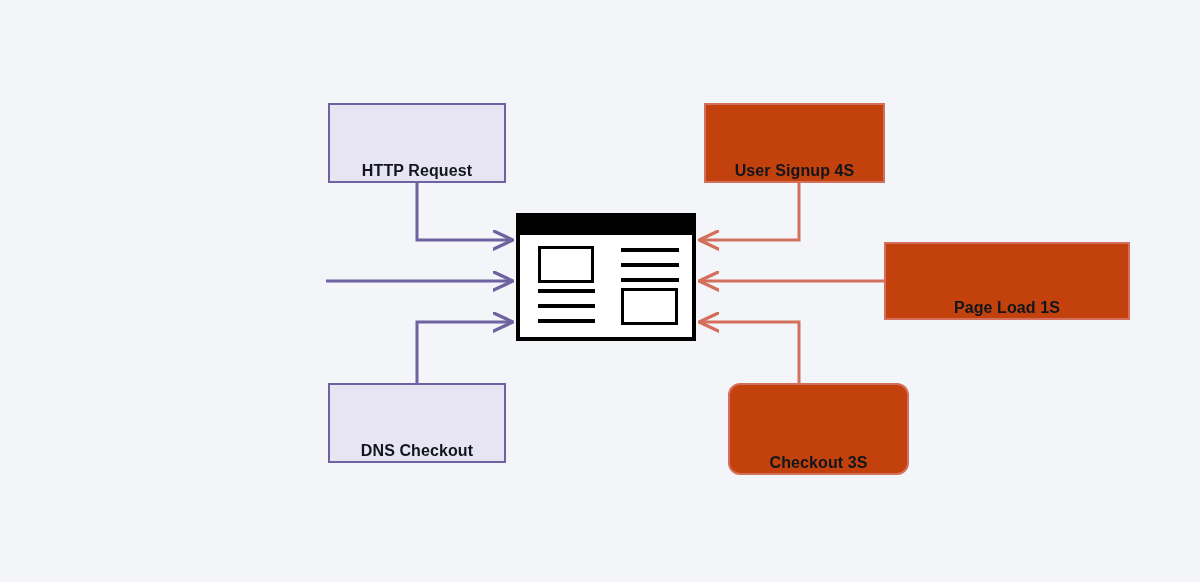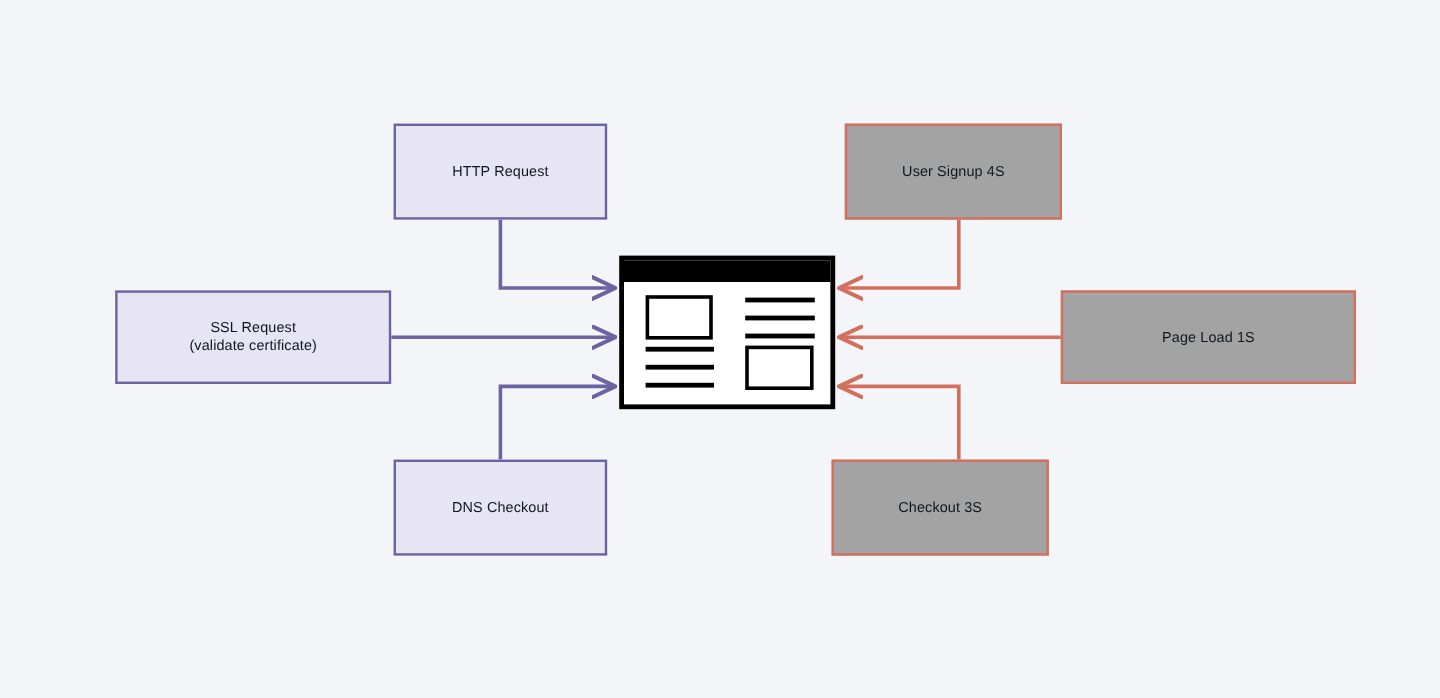--- a/index.html
+++ b/index.html
@@ -22,52 +22,52 @@
     position: absolute;
     left: 0;
     top: 0;
     width: 1200px;
     height: 582px;
   }
   .node-box {
     position: absolute;
     box-sizing: border-box;
     display: flex;
-    align-items: center;
+    align-items: flex-end;
     justify-content: center;
     text-align: center;
-    font-weight: normal;
-    font-size: 12px;
+    font-weight: bold;
+    font-size: 16px;
     line-height: 1.25;
     color: #11161c;
     letter-spacing: 0.1px;
     border-width: 2px;
     border-style: solid;
   }
   .node-box.purple {
     background: #e7e5f3;
     border-color: #6d63a0;
   }
   .node-box.salmon {
-    background: #a3a3a3;
+    background: #c2410c;
     border-color: #d3705d;
   }
   .node-label {
     display: block;
     white-space: pre-line;
     padding: 0 8px;
   }
 
   
   #node-http-request   { left: 328px; top: 103px; width: 178px; height: 80px; }
   #node-ssl-request    { left: 96px;  top: 242px; width: 230px; height: 78px; }
   #node-dns-request    { left: 328px; top: 383px; width: 178px; height: 80px; }
   #node-user-signup    { left: 704px; top: 103px; width: 181px; height: 80px; }
   #node-page-load      { left: 884px; top: 242px; width: 246px; height: 78px; }
-  #node-checkout       { left: 693px; top: 383px; width: 181px; height: 80px; }
+  #node-checkout       { left: 728px; top: 383px; width: 181px; height: 92px; border-radius: 12px; }
 
   
   #webpage-icon {
     position: absolute;
     left: 516px;
     top: 213px;
     width: 180px;
     height: 128px;
     background: #ffffff;
     border: 4px solid #000000;
@@ -126,24 +126,20 @@
 
     <path d="M 884 281 L 700 281" fill="none" stroke="#d3705d" stroke-width="3" marker-end="url(#arrow-salmon)"></path>
 
     <path d="M 799 383 L 799 322 L 700 322" fill="none" stroke="#d3705d" stroke-width="3" marker-end="url(#arrow-salmon)"></path>
   </svg>
 
   <div class="node-box purple" id="node-http-request">
     <span class="node-label">HTTP Request</span>
   </div>
 
-  <div class="node-box purple" id="node-ssl-request">
-    <span class="node-label">SSL Request
-(validate certificate)</span>
-  </div>
 
   <div class="node-box purple" id="node-dns-request">
     <span class="node-label">DNS Checkout</span>
   </div>
 
   <div class="node-box salmon" id="node-user-signup">
     <span class="node-label">User Signup 4S</span>
   </div>
 
   <div class="node-box salmon" id="node-page-load">

